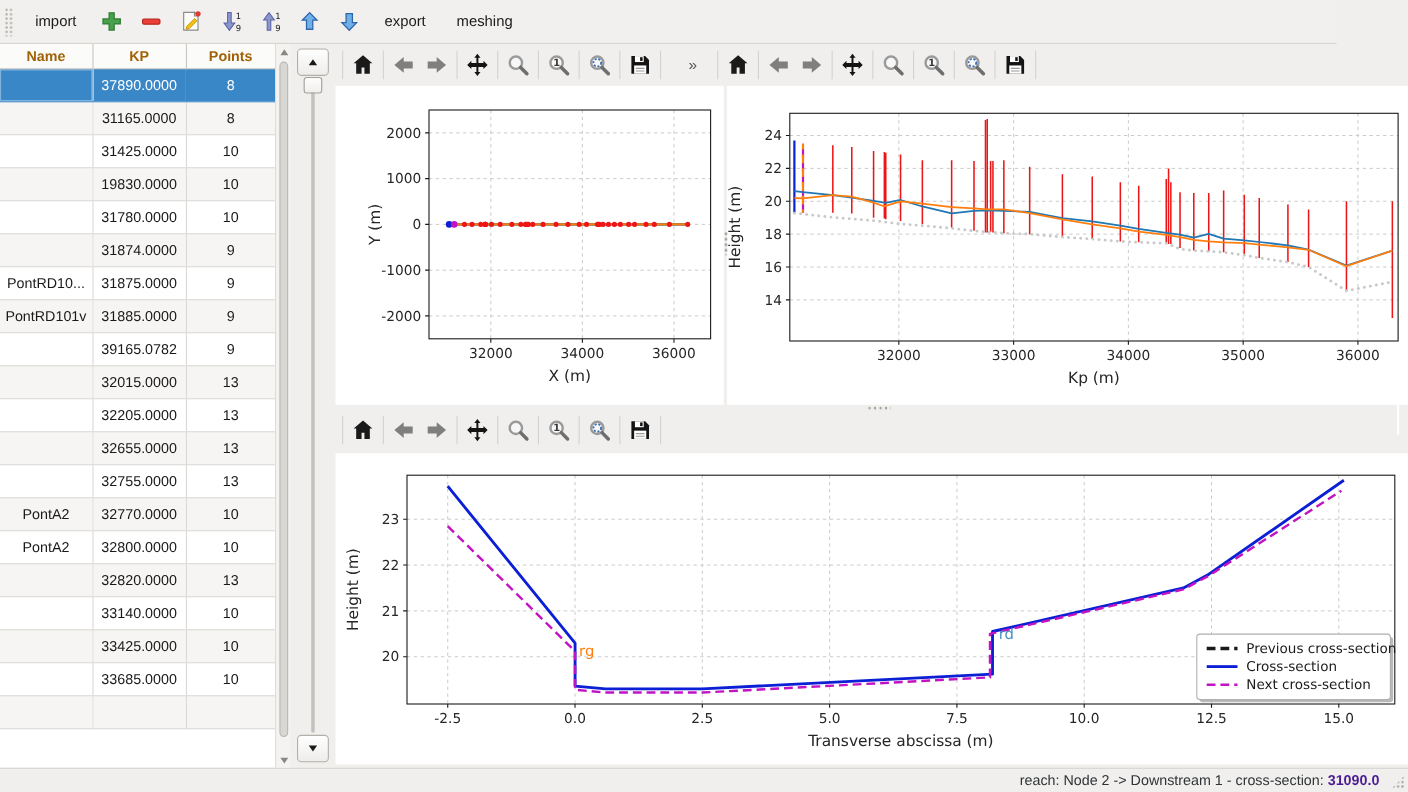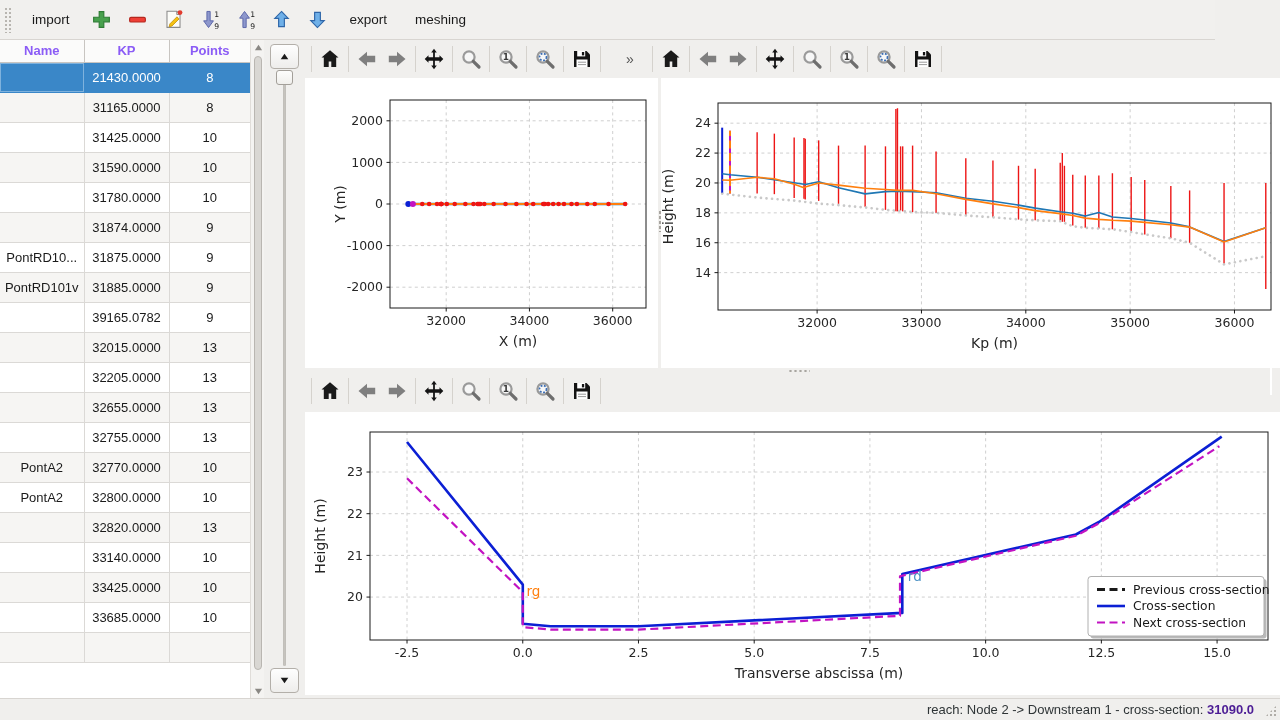--- a/index.html
+++ b/index.html
@@ -12,21 +12,21 @@
     border-bottom:1px solid #d8d5d1; display:flex; align-items:center; gap:4px; padding-left:4px; }
   .drag-handle { width:8px; height:26px; margin-right:4px;
     background-image:radial-gradient(#b8b5b0 1px, transparent 1.2px); background-size:4px 4px; }
   .tb-text { font-size:13.5px; color:#1a1a1a; padding:6px 12px; border-radius:3px; }
   .tb-icon { width:32px; height:32px; display:flex; align-items:center; justify-content:center; border-radius:3px; }
   .tb-icon svg { width:23px; height:23px; }
 
   
   #left-panel { left:0; top:40px; width:264px; height:658px; background:#fff; }
   #cs-table { position:absolute; left:0; top:0; width:250px; border-collapse:collapse; table-layout:fixed; }
-  #cs-table th { height:22px; background:#fbfbfa; font-size:13px; font-weight:bold; color:#8b5cf6;
+  #cs-table th { height:22px; background:#fbfbfa; font-size:13px; font-weight:bold; color:#a16207;
     border:1px solid #c8c5c1; border-top:none; }
   #cs-table td { height:30px; font-size:13px; color:#1a1a1a; text-align:center;
     border:1px solid #dbd9d6; border-left:1px solid #d4d1ce; overflow:hidden; white-space:nowrap; }
   #cs-table td:first-child, #cs-table th:first-child { border-left:none; }
   #cs-table td:last-child, #cs-table th:last-child { border-right:none; }
   #cs-table tr:nth-child(even) td { background:#f6f5f3; }
   #cs-table tr.selected td { background:#3a87c8; color:#fff; border-color:#3a87c8; }
   #cs-table tr.selected td:first-child { box-shadow:inset 0 0 0 1px #7fb2dd; }
   .col-name{ width:84px; } .col-kp{ width:85px; } .col-points{ width:81px; }
 
@@ -136,36 +136,36 @@
     <thead>
         <tr>
           <th>Name</th>
           <th>KP</th>
           <th>Points</th>
         </tr>
       </thead>
     <tbody>
         <tr class="selected">
           <td></td>
-          <td>21430.0000</td>
+          <td>37890.0000</td>
           <td>8</td>
         </tr>
         <tr>
           <td></td>
           <td>31165.0000</td>
           <td>8</td>
         </tr>
         <tr>
           <td></td>
           <td>31425.0000</td>
           <td>10</td>
         </tr>
         <tr>
           <td></td>
-          <td>31590.0000</td>
+          <td>19830.0000</td>
           <td>10</td>
         </tr>
         <tr>
           <td></td>
           <td>31780.0000</td>
           <td>10</td>
         </tr>
         <tr>
           <td></td>
           <td>31874.0000</td>

